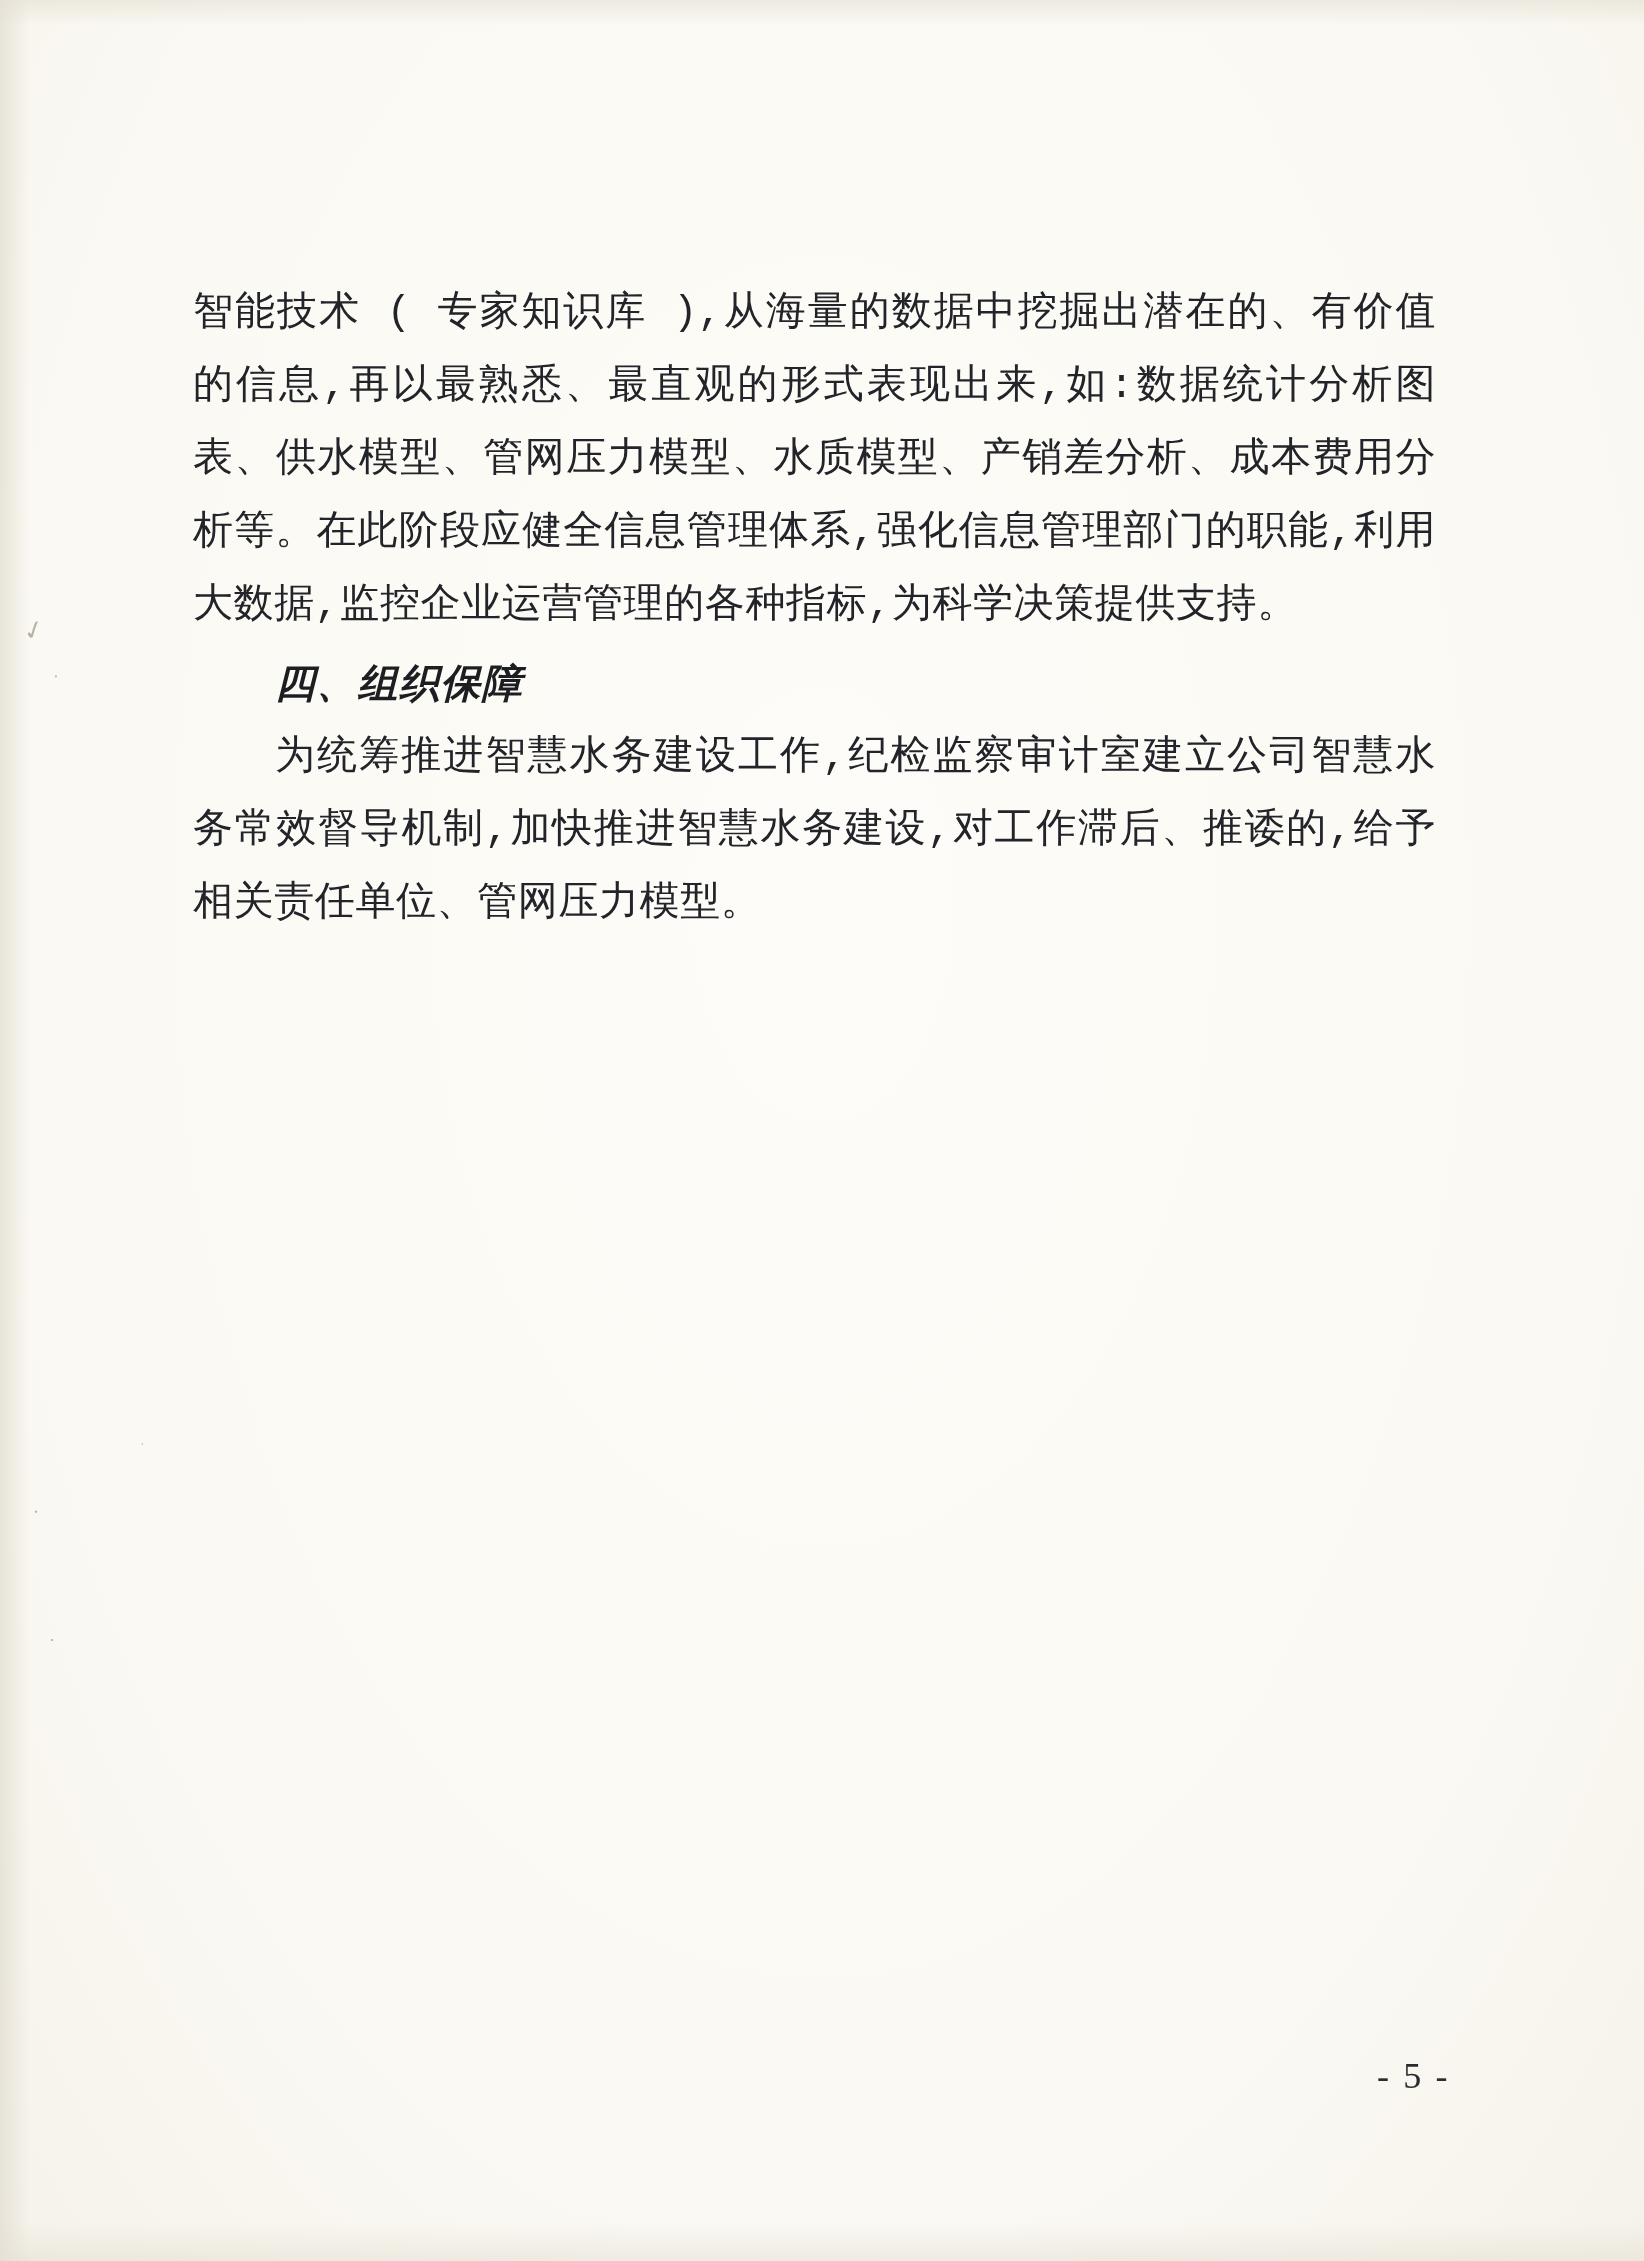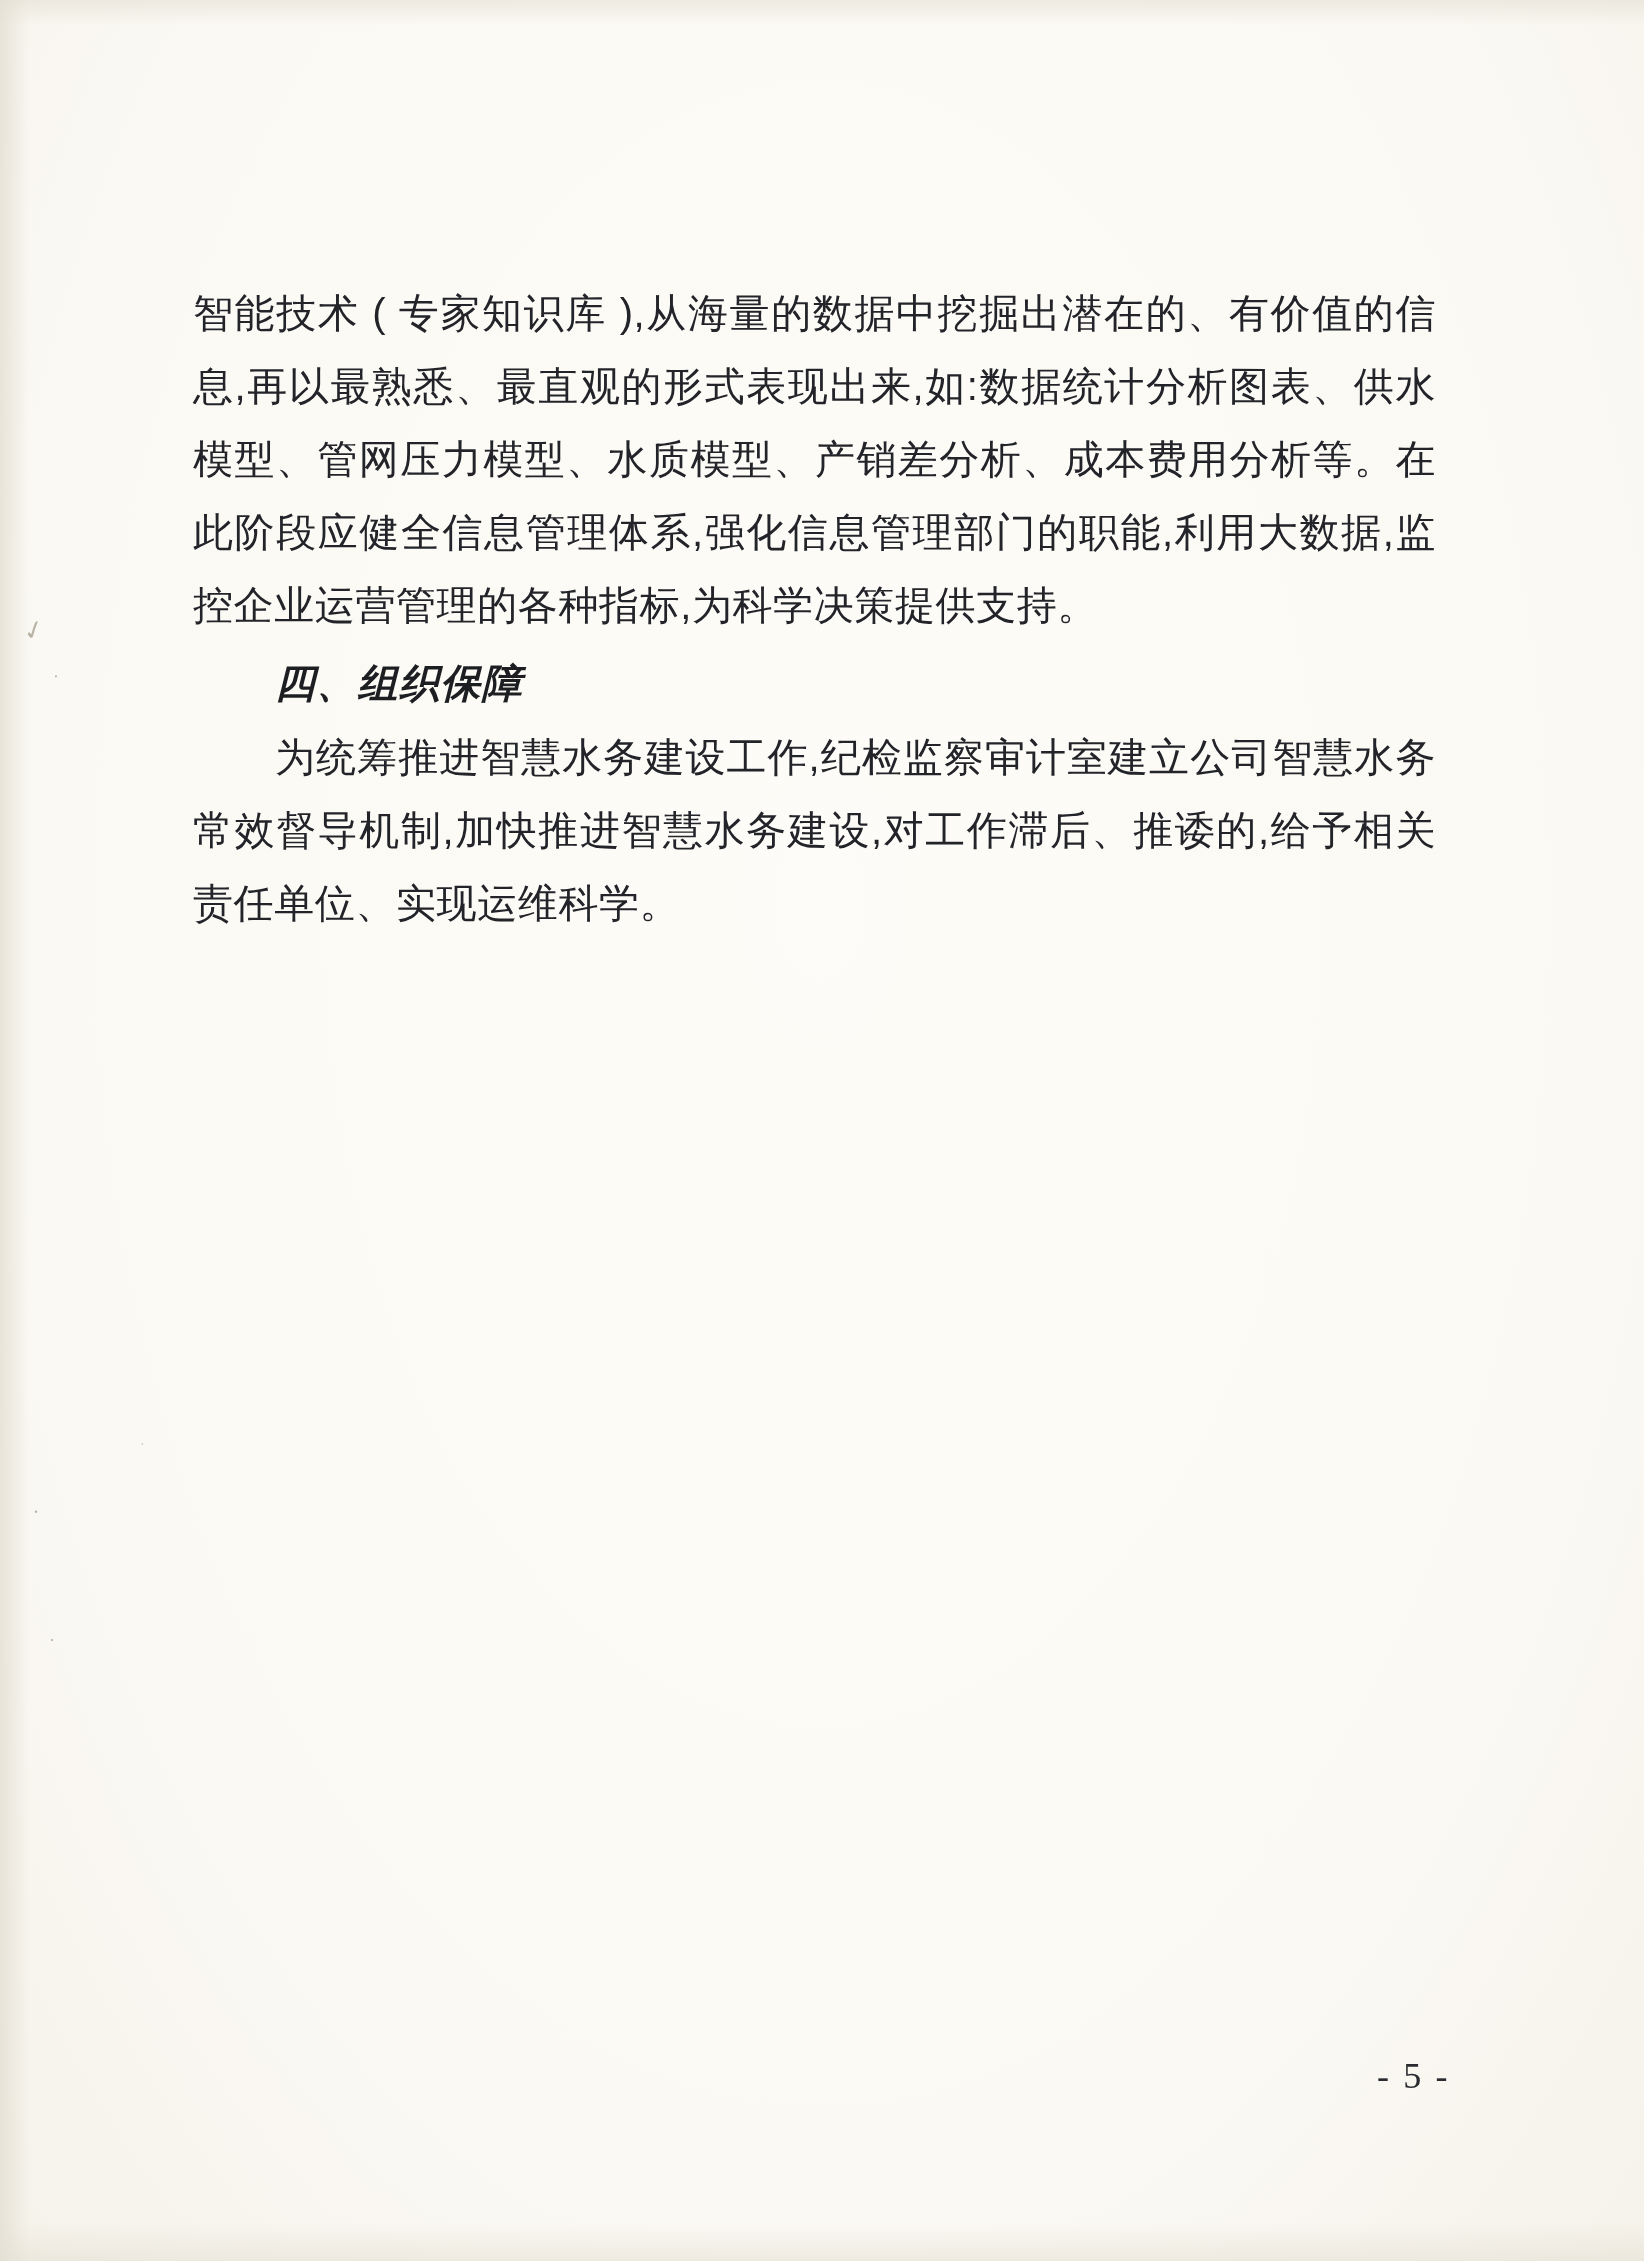--- a/index.html
+++ b/index.html
@@ -54,21 +54,21 @@
     width: 1243px;
   }
 
   p.body-line,
   p.para {
     margin: 0;
     font-size: 40px;
     line-height: 73px;
     color: #23242a;
     letter-spacing: 0.6px;
-    font-family: Liberation Sans, sans-serif;
+    font-family: Liberation Mono, monospace;
     text-align: justify;
     text-justify: inter-character;
     white-space: pre-wrap;
   }
   .para-block {
     margin-bottom: 0;
   }
   .indent {
     text-indent: 82px;
   }
@@ -135,21 +135,21 @@
     </div>
 
 
     <div class="gap-small"></div>
 
     <div class="para-block">
       <p class="heading">四、组织保障</p>
     </div>
 
     <div class="para-block">
-      <p class="para indent">为统筹推进智慧水务建设工作,纪检监察审计室建立公司智慧水务常效督导机制,加快推进智慧水务建设,对工作滞后、推诿的,给予相关责任单位、实现运维科学。</p>
+      <p class="para indent">为统筹推进智慧水务建设工作,纪检监察审计室建立公司智慧水务常效督导机制,加快推进智慧水务建设,对工作滞后、推诿的,给予相关责任单位、管网压力模型。</p>
     </div>
 
   </div>
 
   <div class="page-number">- 5 -</div>
 
 </div>
 
 
 </body></html>

